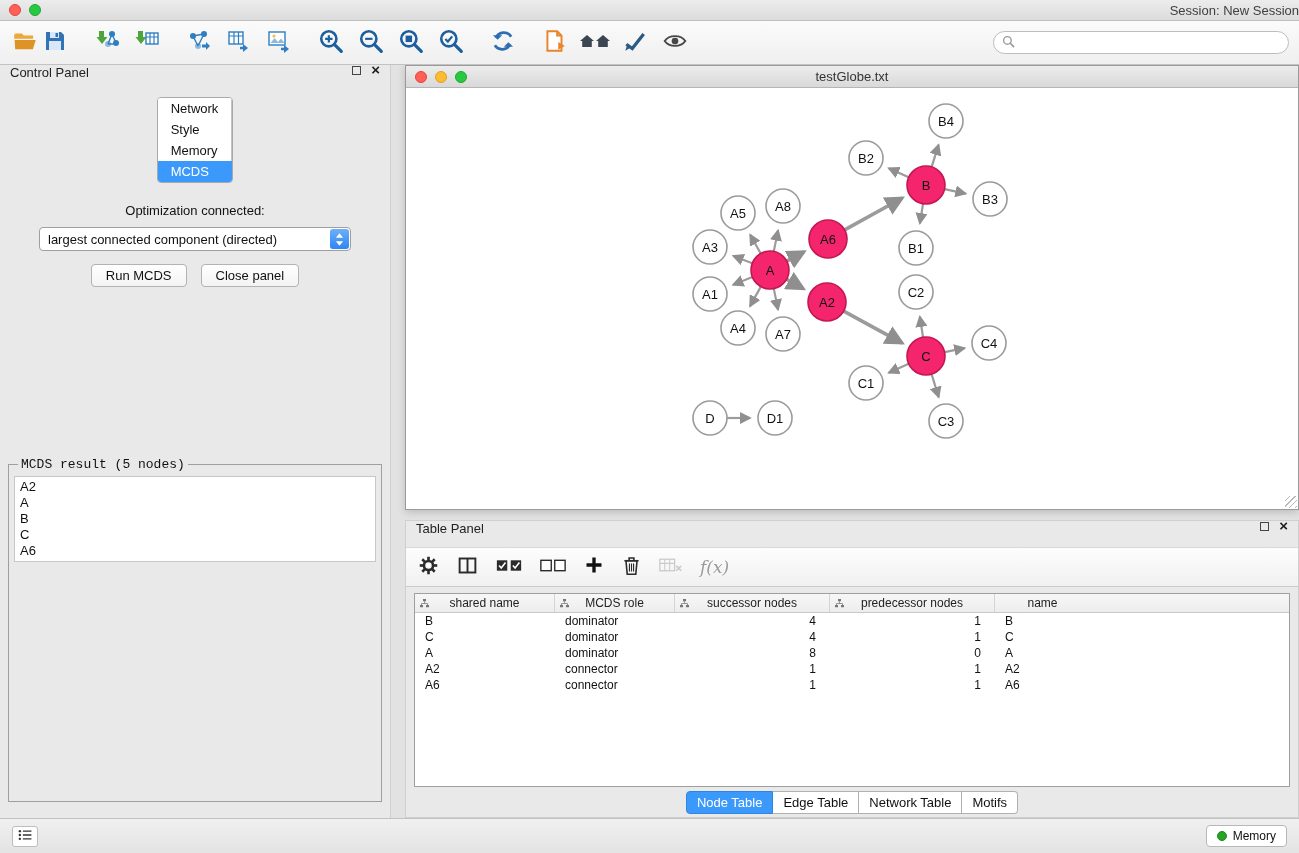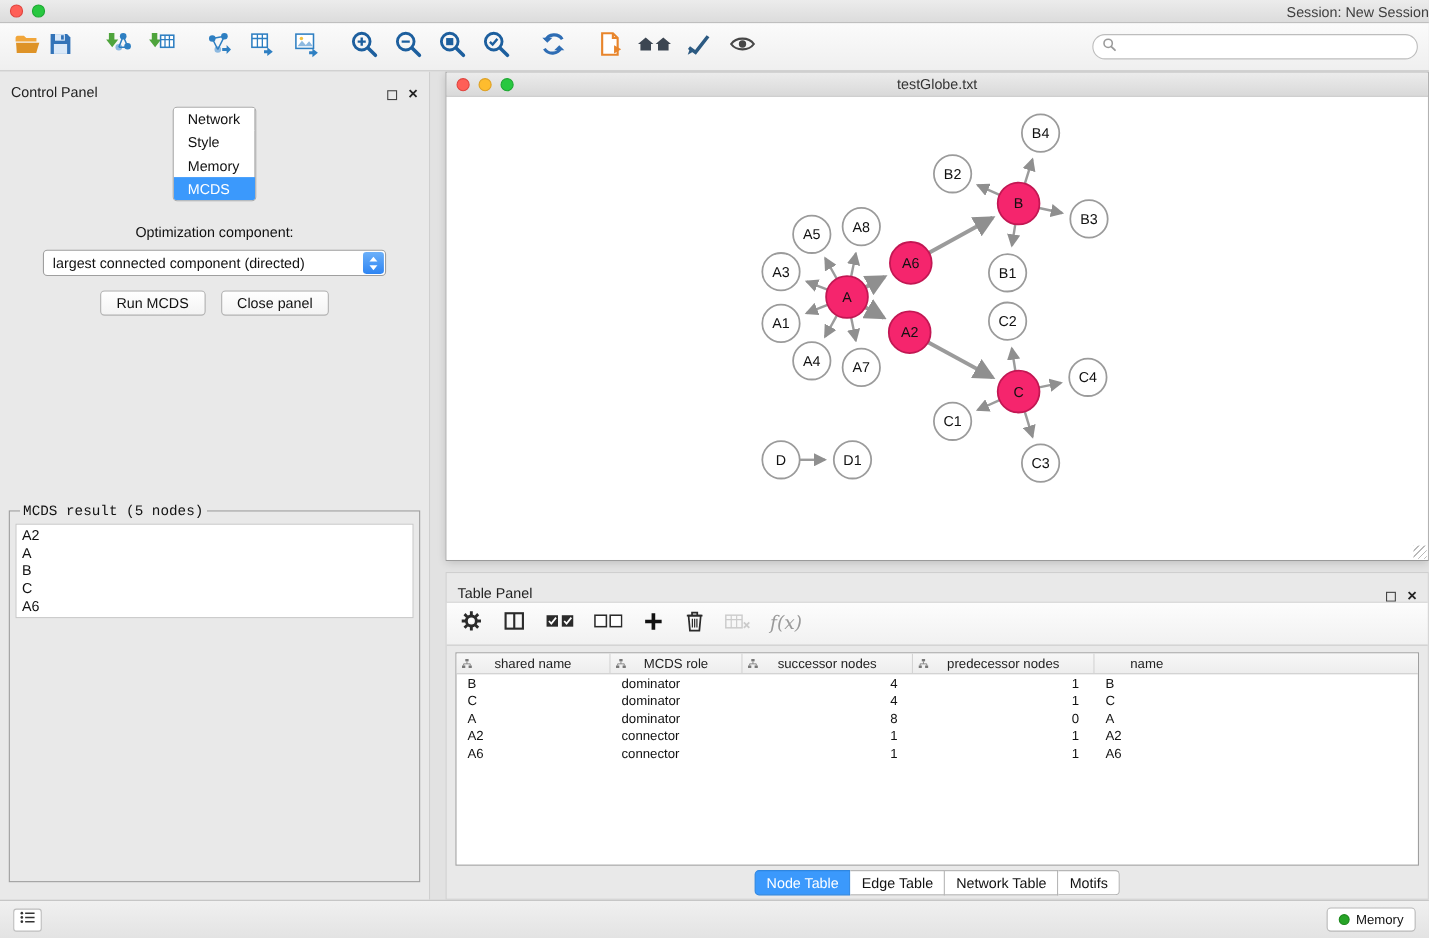--- a/index.html
+++ b/index.html
@@ -21,21 +21,21 @@
   .tgap { width:22px; }
   .sgap { width:10px; }
   .search { margin-left:auto; width:296px; height:23px; background:#fff; border:1px solid #bdbdbd; border-radius:12px; display:flex; align-items:center; padding:0 8px; }
   .search input { border:none; outline:none; flex:1; font-size:13px; background:transparent; font-family:"Liberation Sans",sans-serif; }
 
   
   .content { flex:1; display:flex; background:#e2e2e2; overflow:hidden; }
 
   
   .control-panel { width:391px; background:#e9e9e9; border-right:1px solid #cfcfcf; display:flex; flex-direction:column; }
-  .panel-head { height:26px; display:flex; align-items:flex-end; padding:0 10px; }
+  .panel-head { height:26px; display:flex; align-items:flex-start; padding:0 10px; }
   .panel-head .ph-title { font-size:13px; color:#222; }
   .panel-head .ph-icons { margin-left:auto; display:flex; gap:10px; align-items:center; }
   .float-ic { width:9px; height:9px; border:1.5px solid #444; display:inline-block; background:transparent; }
   .close-ic { font-size:15px; font-weight:bold; color:#222; line-height:10px; cursor:pointer; }
   .seg-row { display:flex; justify-content:center; margin-top:6px; }
   .seg { display:inline-flex; border:1px solid #a9a9a9; border-radius:4px; overflow:hidden; background:#fff;flex-direction:column; }
   .seg .seg-item { font-size:13px; padding:3px 13px; border-right:1px solid #c3c3c3; color:#111; cursor:pointer; background:#fff; }
   .seg .seg-item:last-child { border-right:none; }
   .seg .seg-item.active { background:#3B99FC; color:#fff; }
   .opt-label { text-align:center; font-size:13px; color:#111; margin-top:20px; }
@@ -257,21 +257,21 @@
 
       <div class="seg-row">
         <div class="seg">
           <span class="seg-item">Network</span>
           <span class="seg-item">Style</span>
           <span class="seg-item">Memory</span>
           <span class="seg-item active">MCDS</span>
         </div>
       </div>
 
-      <div class="opt-label">Optimization component:</div>
+      <div class="opt-label">Optimization connected:</div>
 
       <div class="popup">
         <span class="pop-txt">largest connected component (directed)</span>
         <span class="pop-step">
           <svg width="9" height="6" viewBox="0 0 10 6">
               <path d="M5 0l4 5H1z" fill="#fff"></path>
             </svg>
           <svg width="9" height="6" viewBox="0 0 10 6">
               <path d="M5 6L1 1h8z" fill="#fff"></path>
             </svg>

